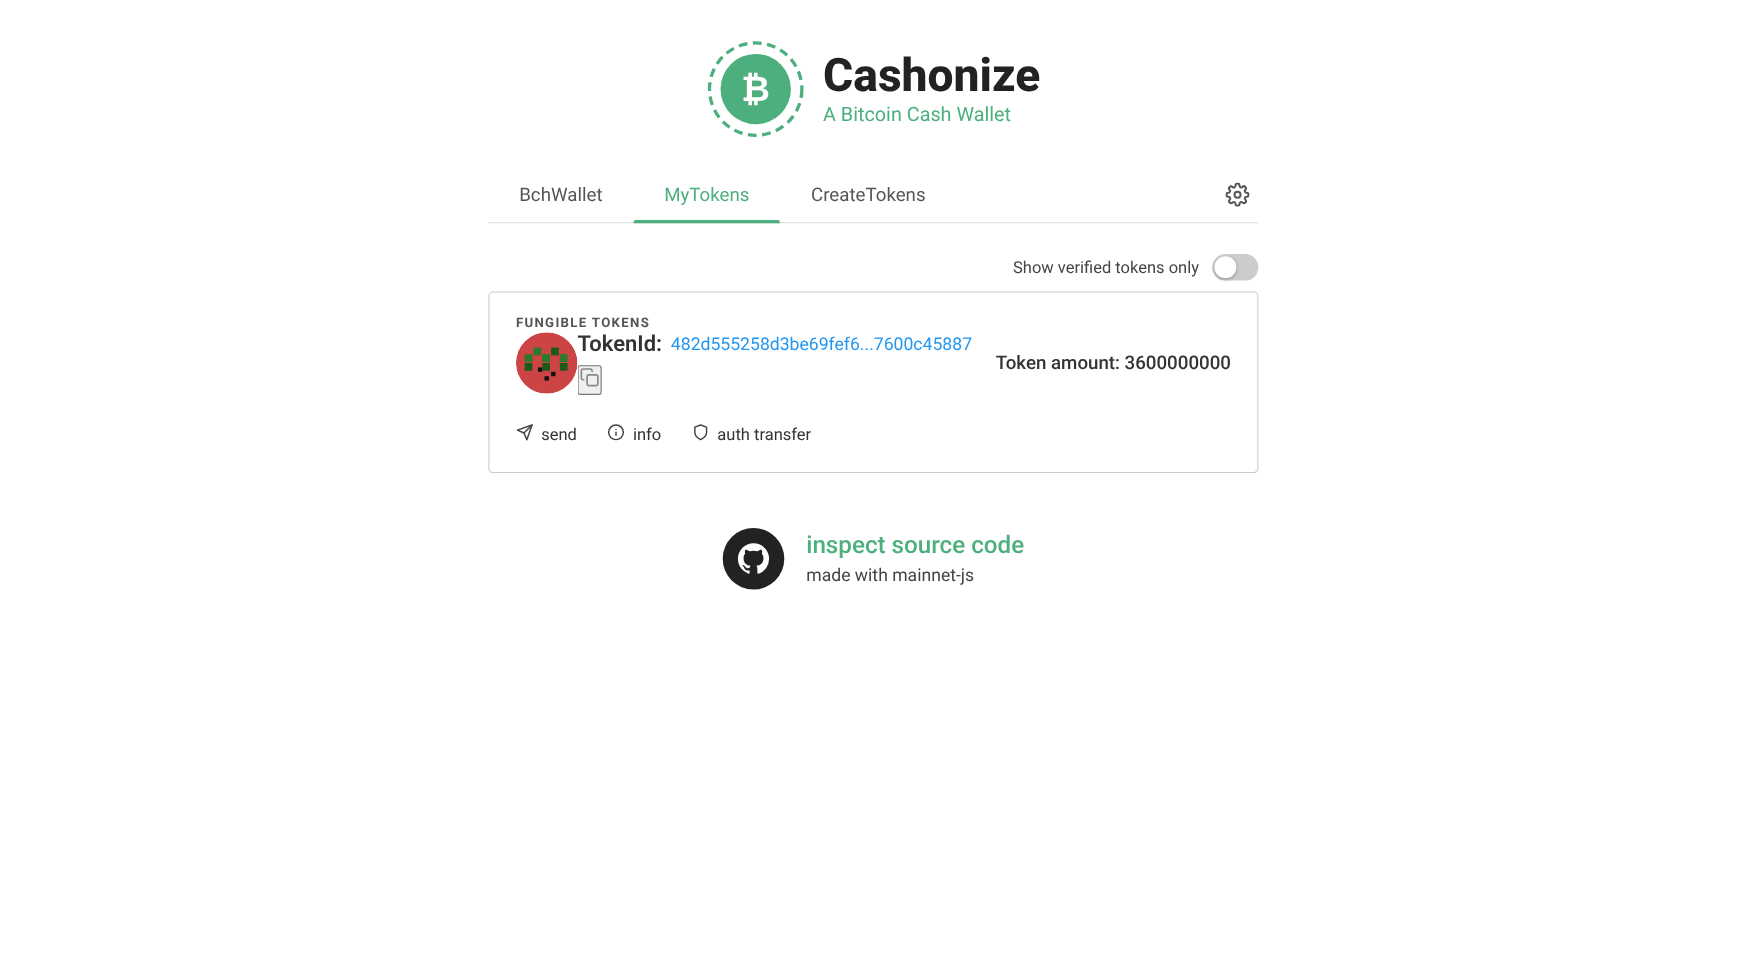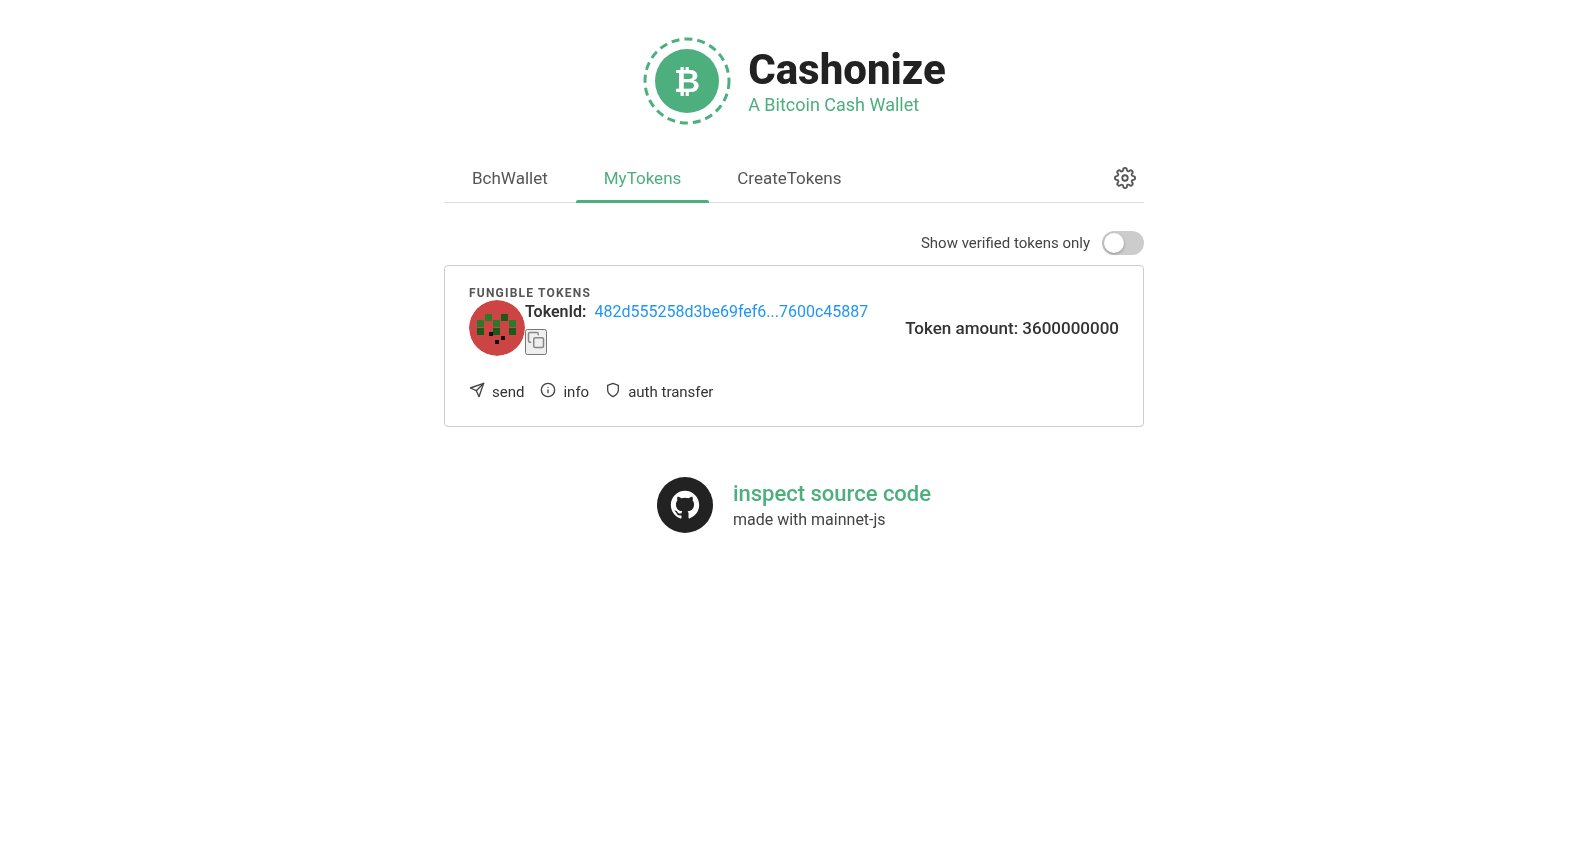--- a/index.html
+++ b/index.html
@@ -145,21 +145,21 @@
     .token-info {
       flex: 1;
     }
     .token-id-row {
       display: flex;
       align-items: center;
       gap: 8px;
       margin-bottom: 6px;
     }
     .token-id-label {
-      font-size: 16px;
+      font-size: 20px;
       font-weight: 600;
       color: #333;
     }
     .token-id-value {
       font-size: 16px;
       color: #2196f3;
     }
     .copy-icon {
       cursor: pointer;
       color: #888;
@@ -176,21 +176,21 @@
     }
     .token-row {
       display: flex;
       align-items: center;
       width: 100%;
     }
 
     
     .token-actions {
       display: flex;
-      gap: 16px;
+      gap: 28px;
       margin-top: 18px;
       padding-top: 8px;
     }
     .action-btn {
       display: flex;
       align-items: center;
       gap: 7px;
       font-size: 15px;
       color: #333;
       background: none;

